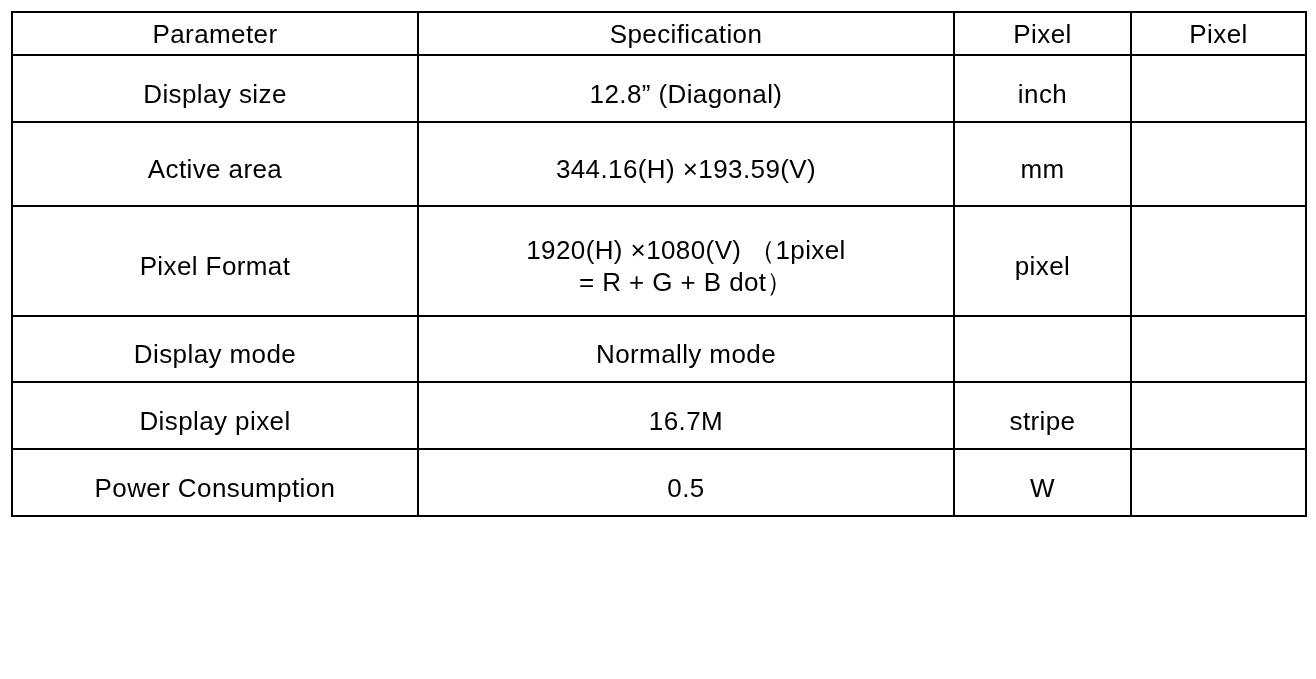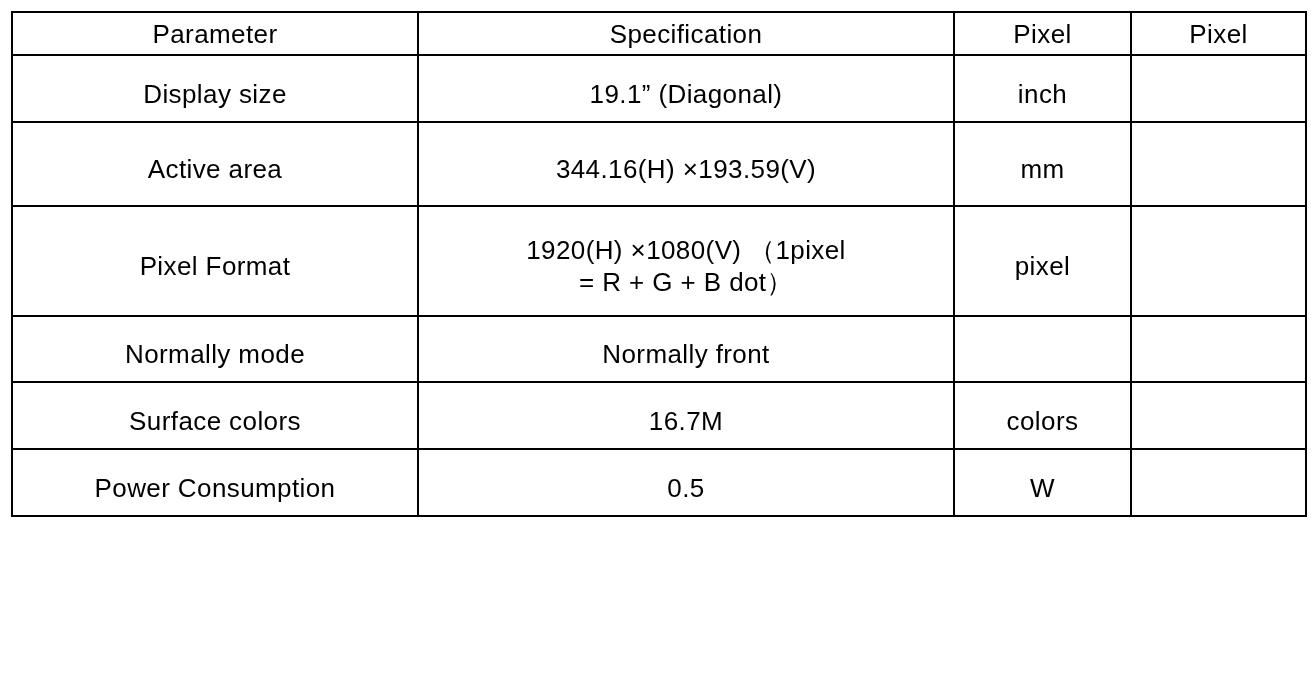--- a/index.html
+++ b/index.html
@@ -72,21 +72,21 @@
       <th>Parameter</th>
       <th>Specification</th>
       <th>Pixel</th>
       <th>Pixel</th>
     </tr>
   </thead>
   <tbody>
     <tr class="r1">
       <td>Display size</td>
       <td>
-          <div>19.1” (Diagonal)</div>
+          <div>12.8” (Diagonal)</div>
         </td>
       <td>inch</td>
       <td></td>
     </tr>
     <tr class="r2">
       <td>Active area</td>
       <td>
           <div>344.16(H) ×193.59(V)</div>
         </td>
       <td>mm</td>
@@ -95,33 +95,33 @@
     <tr class="r3">
       <td>Pixel Format</td>
       <td>
         <div>1920(H) ×1080(V) （1pixel</div>
         <div>= R + G + B dot）</div>
       </td>
       <td>pixel</td>
       <td></td>
     </tr>
     <tr class="r6">
-      <td>Normally mode</td>
+      <td>Display mode</td>
       <td>
-          <div>Normally front</div>
+          <div>Normally mode</div>
         </td>
       <td></td>
       <td></td>
     </tr>
     <tr class="r7">
-      <td>Surface colors</td>
+      <td>Display pixel</td>
       <td>
           <div>16.7M</div>
         </td>
-      <td>colors</td>
+      <td>stripe</td>
       <td></td>
     </tr>
     <tr class="r8">
       <td>Power Consumption</td>
       <td>
           <div>0.5</div>
         </td>
       <td>W</td>
       <td></td>
     </tr>

